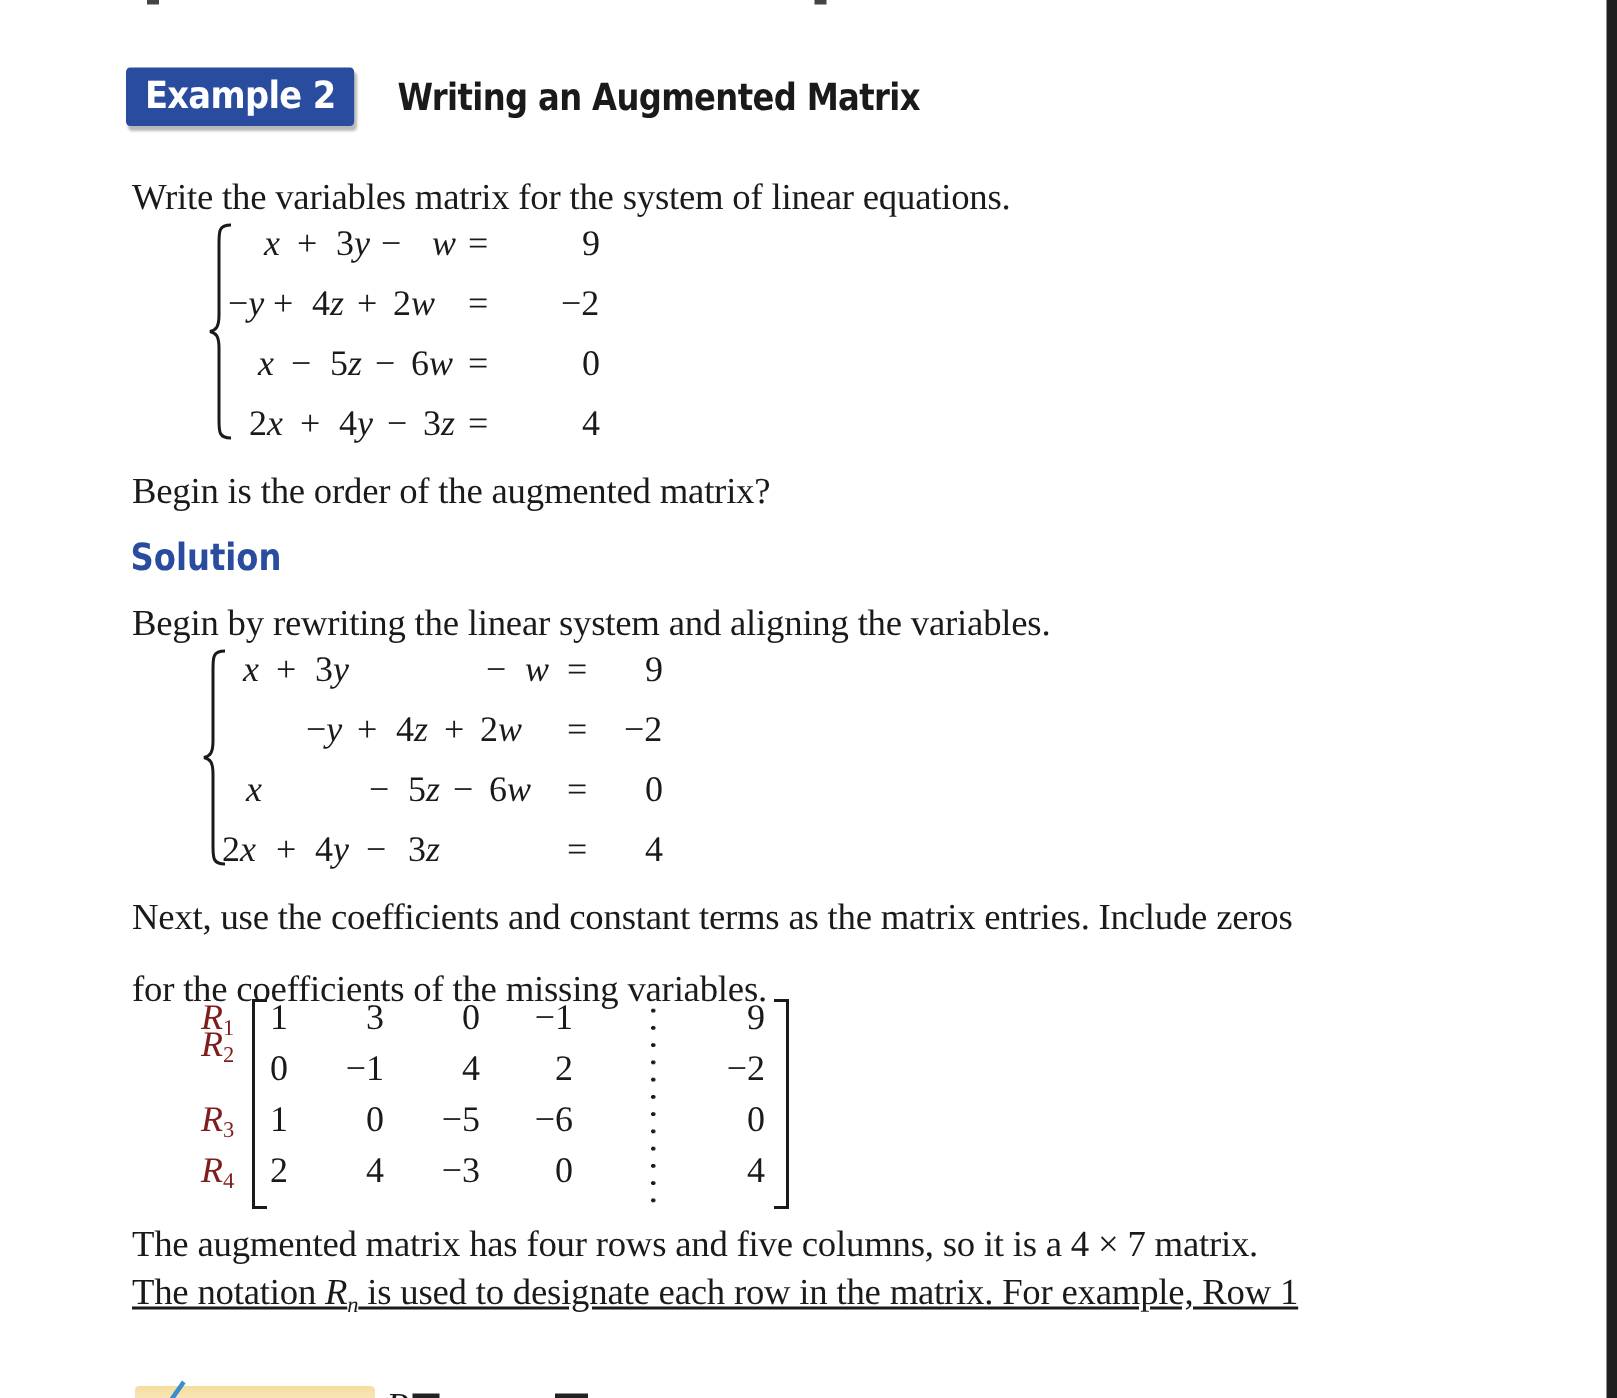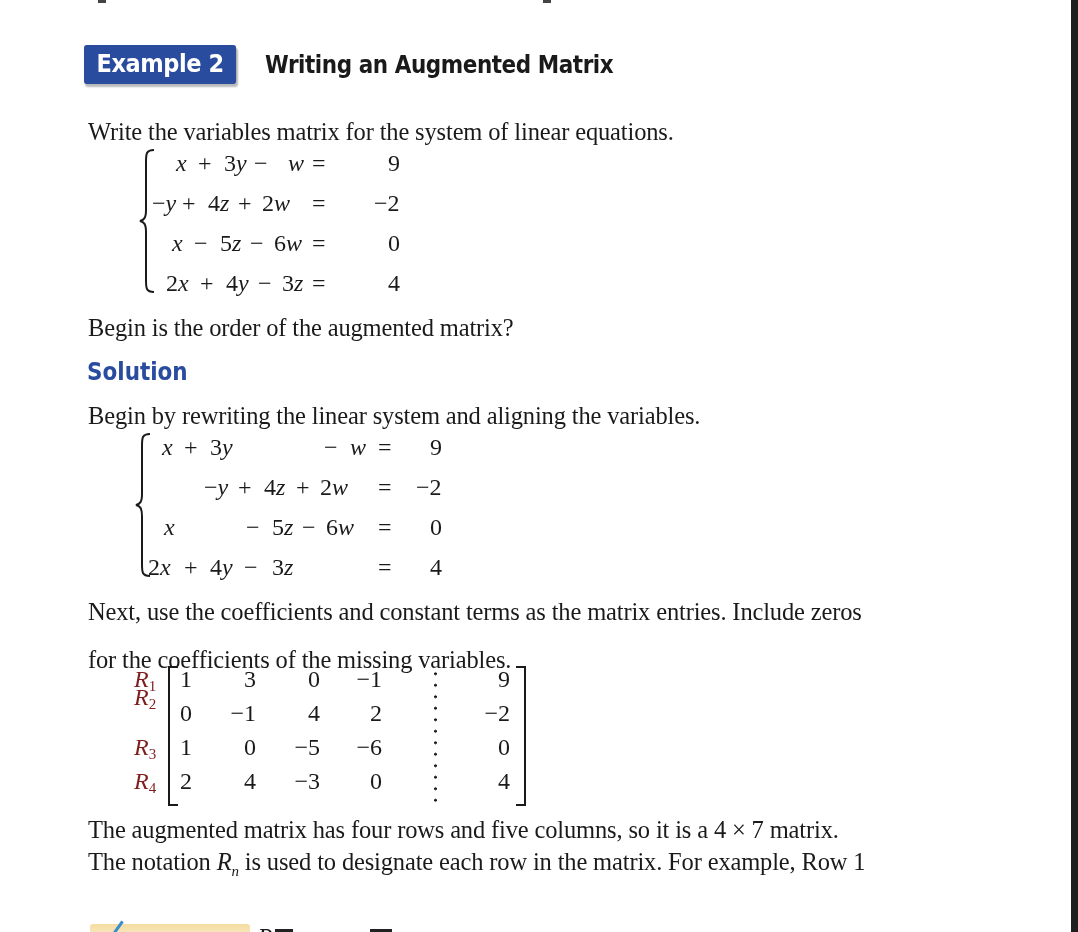--- a/index.html
+++ b/index.html
@@ -308,21 +308,21 @@
 
   <div class="mcell" style="top:104px; left:22px;">2</div>
   <div class="mcell" style="top:104px; left:86px;">4</div>
   <div class="mcell" style="top:104px; left:150px;">−3</div>
   <div class="mcell" style="top:104px; left:212px;">0</div>
   <div class="mcell" style="top:104px; left:340px;">4</div>
 </div>
 <div class="dots"></div>
 
 <div class="para" style="top:814px;">The augmented matrix has four rows and five columns, so it is a 4 × 7 matrix.</div>
-<div class="para" style="top:846px;">
+<div class="para" style="top:846px;text-decoration:underline;">
   <span>The notation </span><i>R</i><sub style="font-style:italic;font-size:15px;">n</sub><span> is used to designate each row in the matrix. For example, Row 1</span>
 </div>
 <div class="para" style="top:922px;">
   <span>is represented by </span><i>R</i><sub style="font-size:15px;">1</sub><span>.</span>
 </div>
 
 <div class="bottom-icon"></div>
 <div class="bottom-check"></div>
 <div class="bottom-text-remnant" style="left:275px; width:18px;"></div>
 <div class="bottom-text-remnant" style="left:370px; width:22px;"></div>

